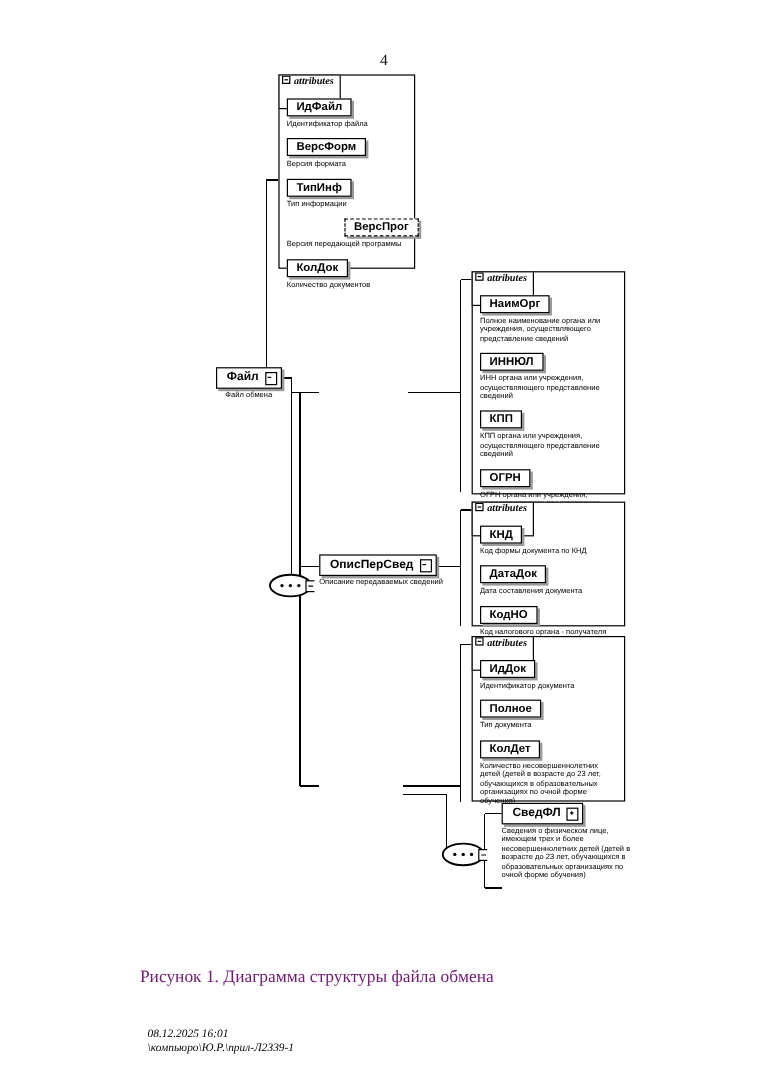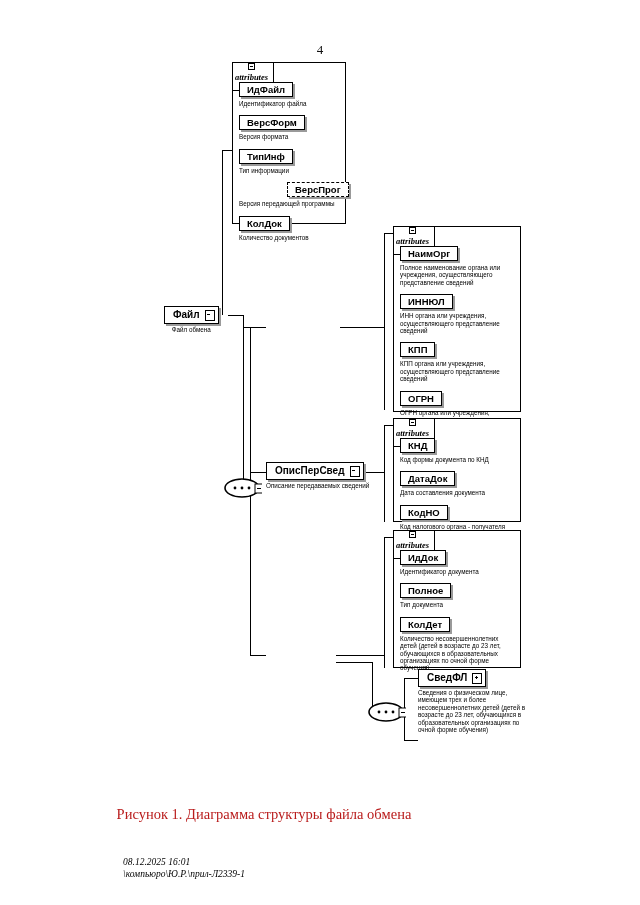--- a/index.html
+++ b/index.html
@@ -11,41 +11,41 @@
   }
   .page{position:absolute;left:0;top:0;width:640px;height:905px;}
 
   
   .page-number{
     position:absolute;left:0;top:42px;width:640px;text-align:center;
     font-family:"Liberation Serif", serif;font-size:13px;color:#111;
   }
   .figure-caption{
     position:absolute;left:0;top:806px;width:528px;text-align:center;
-    font-family:"Liberation Serif", serif;font-size:14.5px;color:#b91c1c;
+    font-family:"Liberation Serif", serif;font-size:14.5px;color:#701a75;
   }
   .footer{
     position:absolute;left:108px;top:856px;
     font-family:"Liberation Serif", serif;font-style:italic;
     font-size:9.5px;color:#000;line-height:12px;
   }
   .footer div{white-space:nowrap;padding-left:15px;}
 
   
   .diagram{position:absolute;left:0;top:0;width:640px;height:800px;}
   .diagram svg{position:absolute;left:0;top:0;}
 
   
   .attr-panel{
     position:absolute;border:1px solid #000;background:#fff;box-sizing:border-box;
   }
   .attr-tab{
     position:absolute;left:-1px;top:-1px;height:29px;
     border:1px solid #000;background:#fff;box-sizing:border-box;
-    padding:0 5px 0 2px;display:flex;align-items:center;gap:3px;flex-direction:column;
+    padding:0 5px 0 2px;display:flex;gap:3px;
   }
   .attr-tab .tabtext{
     font-family:"Liberation Serif", serif;font-style:italic;font-weight:bold;
     font-size:8.5px;color:#000;line-height:9px;
   }
   .minus-box{
     width:7px;height:7px;border:1px solid #000;box-sizing:border-box;
     background:#fff;position:relative;flex:0 0 auto;
   }
   .minus-box::before{
@@ -186,21 +186,21 @@
         <div class="attr-desc">Версия формата</div>
         <div class="chip">ТипИнф</div>
         <div class="attr-desc">Тип информации</div>
         <div class="chip optional">ВерсПрог</div>
         <div class="attr-desc">Версия передающей программы</div>
         <div class="chip">КолДок</div>
         <div class="attr-desc">Количество документов</div>
       </div>
     </div>
 
-    <div class="node" style="left:164px;top:304px;">
+    <div class="node" style="left:180px;top:304px;">
       <div class="node-box">
         <span class="node-label">Файл</span>
         <span class="node-expander"></span>
       </div>
       <div class="node-desc center" style="max-width:62px;">Файл обмена</div>
     </div>
 
 
     <div class="attr-panel" style="left:393px;top:226px;width:128px;height:186px;">
       <div class="attr-tab">

